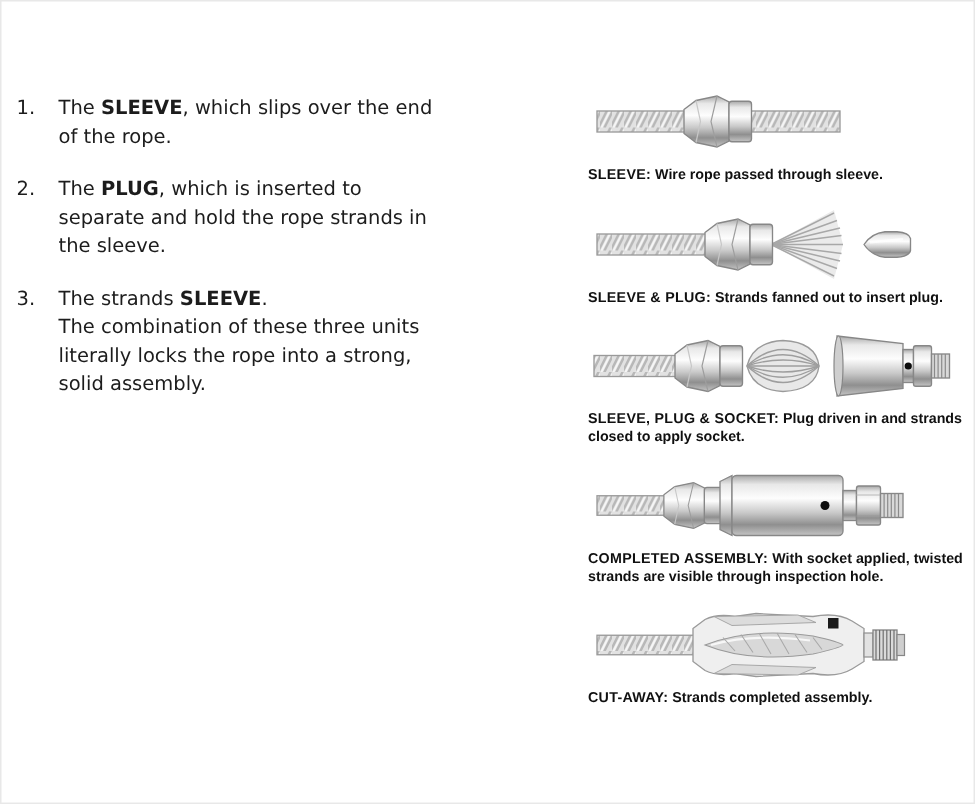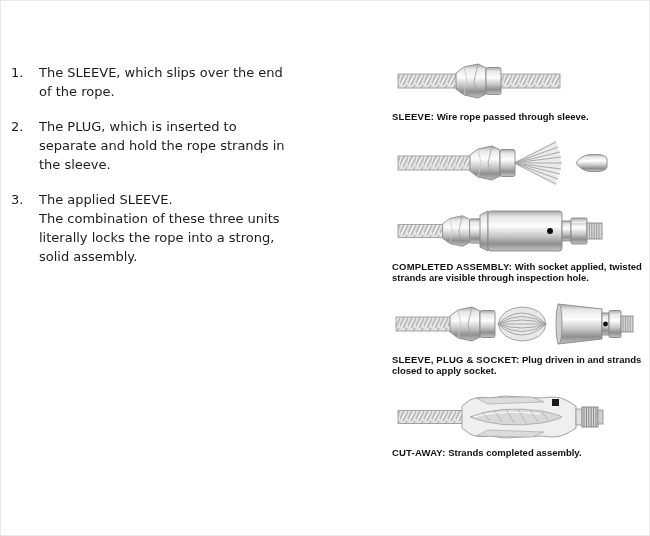--- a/index.html
+++ b/index.html
@@ -23,21 +23,21 @@
     line-height:19px;
     color:#1c1c1c;
   }
   .instruction-num{
     width:28px;flex:none;
   }
   .instruction-text{
     flex:1;
     white-space:pre-line;
   }
-  .kw{font-weight:normal;}
+  .kw{font-weight:bold;}
   
   .figures{
     position:absolute;left:391px;top:52px;width:252px;
   }
   .figure{margin-bottom:12px;}
   .fig-svg{display:block;}
   .fig-caption{
     font-family:"Liberation Sans", sans-serif;
     font-weight:bold;
     font-size:9.5px;
@@ -88,21 +88,21 @@
 
     <div class="instruction-item">
       <div class="instruction-num">2.</div>
       <div class="instruction-text"><span>The </span><span class="kw">PLUG</span><span>, which is inserted to
 separate and hold the rope strands in
 the sleeve.</span></div>
     </div>
 
     <div class="instruction-item">
       <div class="instruction-num">3.</div>
-      <div class="instruction-text"><span>The applied </span><span class="kw">SLEEVE</span><span>.
+      <div class="instruction-text"><span>The strands </span><span class="kw">SLEEVE</span><span>.
 The combination of these three units
 literally locks the rope into a strong,
 solid assembly.</span></div>
     </div>
 
   </div>
 
   <div class="figures">
 
     <div class="figure">
@@ -135,20 +135,58 @@
           <line x1="122" y1="28" x2="164" y2="49" stroke="#a8a8a8"></line>
         </g>
         <g>
           <use href="#sleeveSym" transform="translate(104,28)"></use>
         </g>
         <g>
           <path d="M184,28 Q189,20.5 198,19.5 L206,19.5 Q214,20 215,24 L215,32 Q214,36 206,36.5 L198,36.5 Q189,35.5 184,28 Z" fill="url(#mg)" stroke="#878787" stroke-width="0.9"></path>
           <path d="M188,26.5 L210,24.5" stroke="#ffffff" stroke-width="1.6" opacity="0.75" fill="none"></path>
         </g>
       </svg>
+      <div class="fig-caption"><span class="cap-label">SLEEVE &amp; PLUG:</span> <span>Strands fanned out to insert plug.</span></div>
+    </div>
+
+    <div class="figure">
+      <svg class="fig-svg" width="246" height="56" viewBox="0 0 246 56">
+        <g>
+          <rect x="4" y="21" width="62" height="14" fill="url(#ropePat)" stroke="#9a9a9a" stroke-width="0.9"></rect>
+        </g>
+        <g>
+          <use href="#sleeveSym" transform="translate(84,28)"></use>
+        </g>
+        <g>
+          <path d="M106,28 Q110,12 130,11 Q152,12 154,28 Q152,44 130,45 Q110,44 106,28 Z" fill="#e8e8e8" stroke="#9a9a9a" stroke-width="0.9"></path>
+          <path d="M106,28 Q130,6 154,28" fill="none" stroke="#9e9e9e" stroke-width="0.9"></path>
+          <path d="M106,28 Q130,13 154,28" fill="none" stroke="#9e9e9e" stroke-width="0.9"></path>
+          <path d="M106,28 Q130,20 154,28" fill="none" stroke="#9e9e9e" stroke-width="0.9"></path>
+          <path d="M106,28 L154,28" fill="none" stroke="#9e9e9e" stroke-width="0.9"></path>
+          <path d="M106,28 Q130,36 154,28" fill="none" stroke="#9e9e9e" stroke-width="0.9"></path>
+          <path d="M106,28 Q130,43 154,28" fill="none" stroke="#9e9e9e" stroke-width="0.9"></path>
+          <path d="M106,28 Q130,50 154,28" fill="none" stroke="#9e9e9e" stroke-width="0.9"></path>
+        </g>
+        <g>
+          <path d="M166,8 L210,13 L210,43 L166,48 Z" fill="url(#mg)" stroke="#878787" stroke-width="0.9"></path>
+          <ellipse cx="167" cy="28" rx="3" ry="20" fill="#cfcfcf" stroke="#878787" stroke-width="0.8"></ellipse>
+          <rect x="210" y="17" width="7" height="22" fill="url(#mg)" stroke="#878787" stroke-width="0.9"></rect>
+          <rect x="217" y="14.5" width="12" height="27" rx="1.5" fill="url(#mg)" stroke="#878787" stroke-width="0.9"></rect>
+          <g>
+            <rect x="229" y="20" width="12" height="16" fill="#d9d9d9" stroke="#878787" stroke-width="0.9"></rect>
+            <line x1="231" y1="20" x2="231" y2="36" stroke="#8a8a8a" stroke-width="0.8"></line>
+            <line x1="233.4" y1="20" x2="233.4" y2="36" stroke="#8a8a8a" stroke-width="0.8"></line>
+            <line x1="235.8" y1="20" x2="235.8" y2="36" stroke="#8a8a8a" stroke-width="0.8"></line>
+            <line x1="238.2" y1="20" x2="238.2" y2="36" stroke="#8a8a8a" stroke-width="0.8"></line>
+          </g>
+          <circle cx="213.5" cy="28" r="2.4" fill="#0d0d0d"></circle>
+        </g>
+      </svg>
+      <div class="fig-caption"><span class="cap-label">SLEEVE, PLUG &amp; SOCKET:</span> <span>Plug driven in and strands
+closed to apply socket.</span></div>
     </div>
 
     <div class="figure">
       <svg class="fig-svg" width="246" height="56" viewBox="0 0 246 56">
         <g>
           <rect x="6" y="21.5" width="52" height="13" fill="url(#ropePat)" stroke="#9a9a9a" stroke-width="0.9"></rect>
         </g>
         <g>
           <use href="#sleeveSym" transform="translate(74,28) scale(0.9)"></use>
         </g>
@@ -170,57 +208,20 @@
           <circle cx="158" cy="28" r="3" fill="#0d0d0d"></circle>
         </g>
       </svg>
       <div class="fig-caption"><span class="cap-label">COMPLETED ASSEMBLY:</span> <span>With socket applied, twisted
 strands are visible through inspection hole.</span></div>
     </div>
 
     <div class="figure">
       <svg class="fig-svg" width="246" height="56" viewBox="0 0 246 56">
         <g>
-          <rect x="4" y="21" width="62" height="14" fill="url(#ropePat)" stroke="#9a9a9a" stroke-width="0.9"></rect>
-        </g>
-        <g>
-          <use href="#sleeveSym" transform="translate(84,28)"></use>
-        </g>
-        <g>
-          <path d="M106,28 Q110,12 130,11 Q152,12 154,28 Q152,44 130,45 Q110,44 106,28 Z" fill="#e8e8e8" stroke="#9a9a9a" stroke-width="0.9"></path>
-          <path d="M106,28 Q130,6 154,28" fill="none" stroke="#9e9e9e" stroke-width="0.9"></path>
-          <path d="M106,28 Q130,13 154,28" fill="none" stroke="#9e9e9e" stroke-width="0.9"></path>
-          <path d="M106,28 Q130,20 154,28" fill="none" stroke="#9e9e9e" stroke-width="0.9"></path>
-          <path d="M106,28 L154,28" fill="none" stroke="#9e9e9e" stroke-width="0.9"></path>
-          <path d="M106,28 Q130,36 154,28" fill="none" stroke="#9e9e9e" stroke-width="0.9"></path>
-          <path d="M106,28 Q130,43 154,28" fill="none" stroke="#9e9e9e" stroke-width="0.9"></path>
-          <path d="M106,28 Q130,50 154,28" fill="none" stroke="#9e9e9e" stroke-width="0.9"></path>
-        </g>
-        <g>
-          <path d="M166,8 L210,13 L210,43 L166,48 Z" fill="url(#mg)" stroke="#878787" stroke-width="0.9"></path>
-          <ellipse cx="167" cy="28" rx="3" ry="20" fill="#cfcfcf" stroke="#878787" stroke-width="0.8"></ellipse>
-          <rect x="210" y="17" width="7" height="22" fill="url(#mg)" stroke="#878787" stroke-width="0.9"></rect>
-          <rect x="217" y="14.5" width="12" height="27" rx="1.5" fill="url(#mg)" stroke="#878787" stroke-width="0.9"></rect>
-          <g>
-            <rect x="229" y="20" width="12" height="16" fill="#d9d9d9" stroke="#878787" stroke-width="0.9"></rect>
-            <line x1="231" y1="20" x2="231" y2="36" stroke="#8a8a8a" stroke-width="0.8"></line>
-            <line x1="233.4" y1="20" x2="233.4" y2="36" stroke="#8a8a8a" stroke-width="0.8"></line>
-            <line x1="235.8" y1="20" x2="235.8" y2="36" stroke="#8a8a8a" stroke-width="0.8"></line>
-            <line x1="238.2" y1="20" x2="238.2" y2="36" stroke="#8a8a8a" stroke-width="0.8"></line>
-          </g>
-          <circle cx="213.5" cy="28" r="2.4" fill="#0d0d0d"></circle>
-        </g>
-      </svg>
-      <div class="fig-caption"><span class="cap-label">SLEEVE, PLUG &amp; SOCKET:</span> <span>Plug driven in and strands
-closed to apply socket.</span></div>
-    </div>
-
-    <div class="figure">
-      <svg class="fig-svg" width="246" height="56" viewBox="0 0 246 56">
-        <g>
           <rect x="6" y="21.5" width="70" height="13" fill="url(#ropePat)" stroke="#9a9a9a" stroke-width="0.9"></rect>
         </g>
         <g>
           <path d="M70,17 L78,11 Q86,7 98,9 L112,7 L150,9 Q166,6 176,12 L184,17 L184,39 L176,44 Q166,50 150,47 L112,49 L98,47 Q86,49 78,45 L70,39 Z" fill="#efefef" stroke="#9a9a9a" stroke-width="0.9"></path>
           <polygon points="84,9 140,8 152,13 96,15" fill="#dcdcdc" stroke="#a0a0a0" stroke-width="0.6"></polygon>
           <polygon points="84,47 140,48 152,43 96,41" fill="#dcdcdc" stroke="#a0a0a0" stroke-width="0.6"></polygon>
         </g>
         <g>
           <path d="M78,28 Q108,16 150,22 Q168,26 170,28 Q168,30 150,34 Q108,40 78,28 Z" fill="#d8d8d8" stroke="#9a9a9a" stroke-width="0.7"></path>
           <path d="M82,28 Q110,20 148,25" fill="none" stroke="#ffffff" stroke-width="1.4" opacity="0.8"></path>

